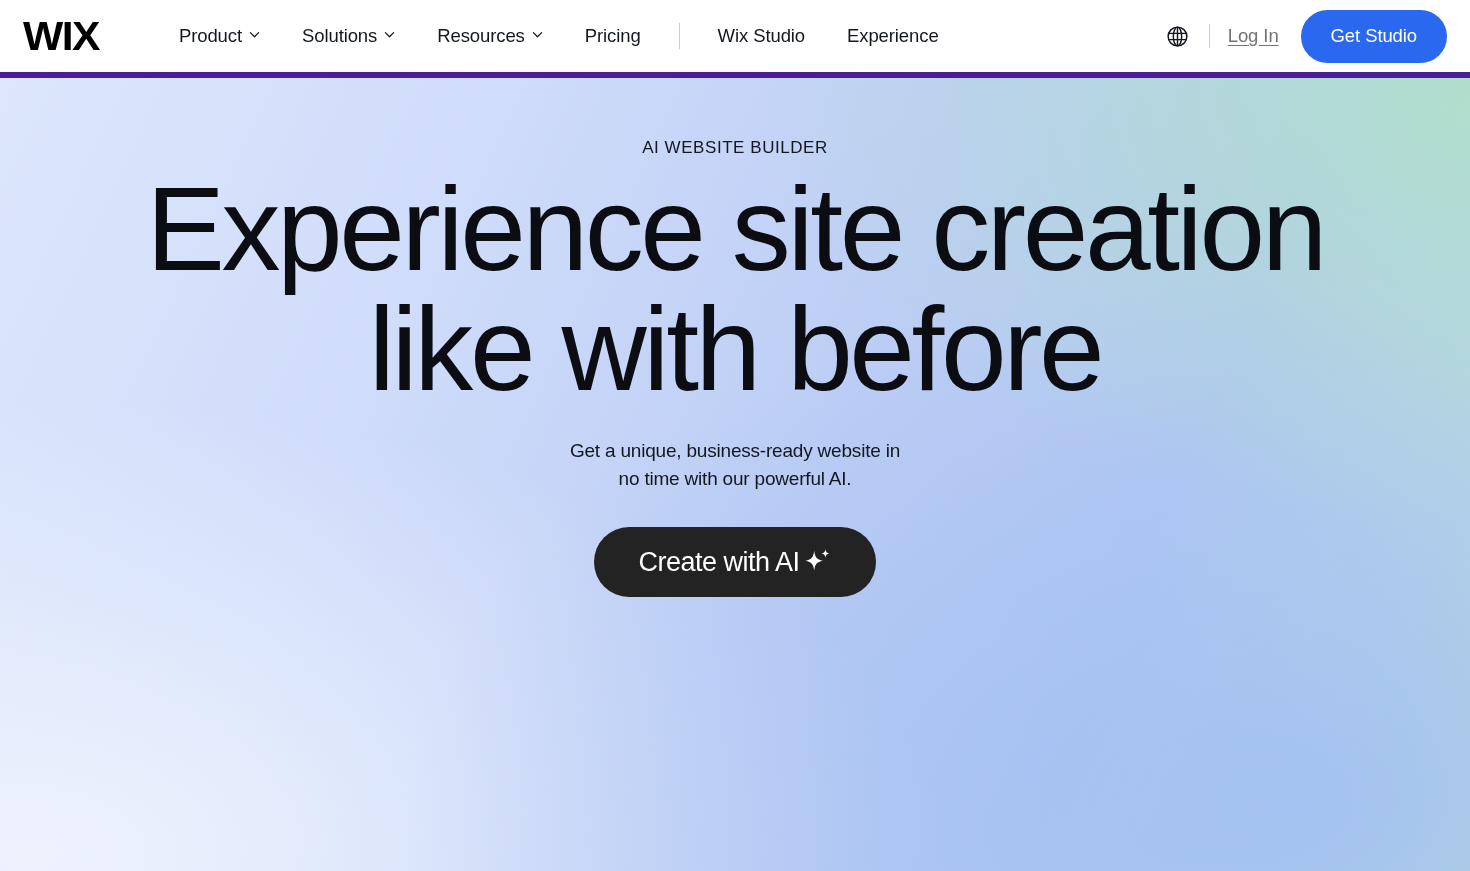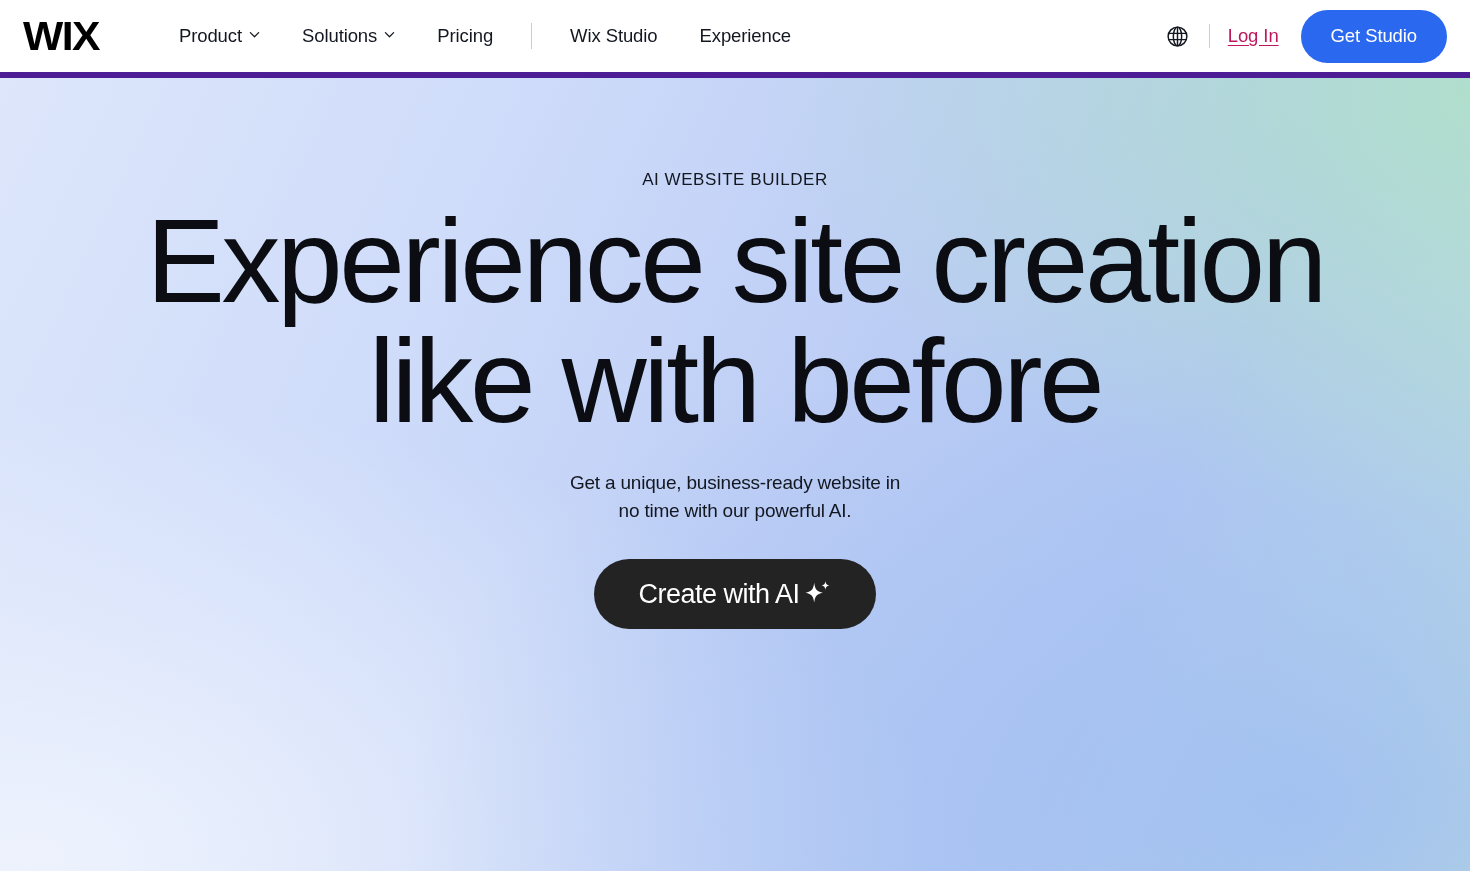--- a/index.html
+++ b/index.html
@@ -99,21 +99,21 @@
 
   .vdivider {
     width: 1px;
     height: 24px;
     background: #c9ced6;
     margin: 0 14px 0 4px;
   }
 
   .login-link {
     font-size: 18.5px;
-    color: #be185d;
+    color: #737373;
     text-decoration: underline;
     text-underline-offset: 3px;
     cursor: pointer;
     padding: 6px 4px;
     white-space: nowrap;
     letter-spacing: -0.1px;
   }
 
   .get-started {
     margin-left: 18px;
@@ -140,21 +140,21 @@
       radial-gradient(120% 130% at 102% 2%, rgba(176,224,202,0.95) 0%, rgba(176,224,202,0.0) 42%),
       radial-gradient(110% 120% at 88% 92%, rgba(160,190,242,0.85) 0%, rgba(160,190,242,0.0) 55%),
       radial-gradient(130% 120% at 2% 98%, rgba(238,243,253,0.98) 0%, rgba(238,243,253,0.0) 48%),
       linear-gradient(115deg, #dde6fa 0%, #cfdcfa 28%, #bccdf5 55%, #b3c8f2 74%, #b7d6e6 90%, #bfe2d6 100%);
   }
 
   .hero-inner {
     position: relative;
     z-index: 2;
     text-align: center;
-    padding-top: 92px;
+    padding-top: 60px;
   }
 
   .eyebrow {
     font-size: 17px;
     letter-spacing: 0.55px;
     color: #131720;
     margin-bottom: 12px;
   }
 
   .hero-title {
@@ -219,20 +219,28 @@
 
       <div class="nav-item">
         <span>Solutions</span>
         <span class="chev">
           <svg width="11" height="11" viewBox="0 0 12 12" fill="none" xmlns="http://www.w3.org/2000/svg">
             <path d="M1.5 4 L6 8.5 L10.5 4" stroke="#131720" stroke-width="1.35" stroke-linecap="round" stroke-linejoin="round"></path>
           </svg>
         </span>
       </div>
 
+      <div class="nav-item">
+        <span>Resources</span>
+        <span class="chev">
+          <svg width="11" height="11" viewBox="0 0 12 12" fill="none" xmlns="http://www.w3.org/2000/svg">
+            <path d="M1.5 4 L6 8.5 L10.5 4" stroke="#131720" stroke-width="1.35" stroke-linecap="round" stroke-linejoin="round"></path>
+          </svg>
+        </span>
+      </div>
 
       <div class="nav-item">
         <span>Pricing</span>
       </div>
 
       <div class="nav-divider"></div>
 
       <div class="nav-item">
         <span>Wix Studio</span>
       </div>

